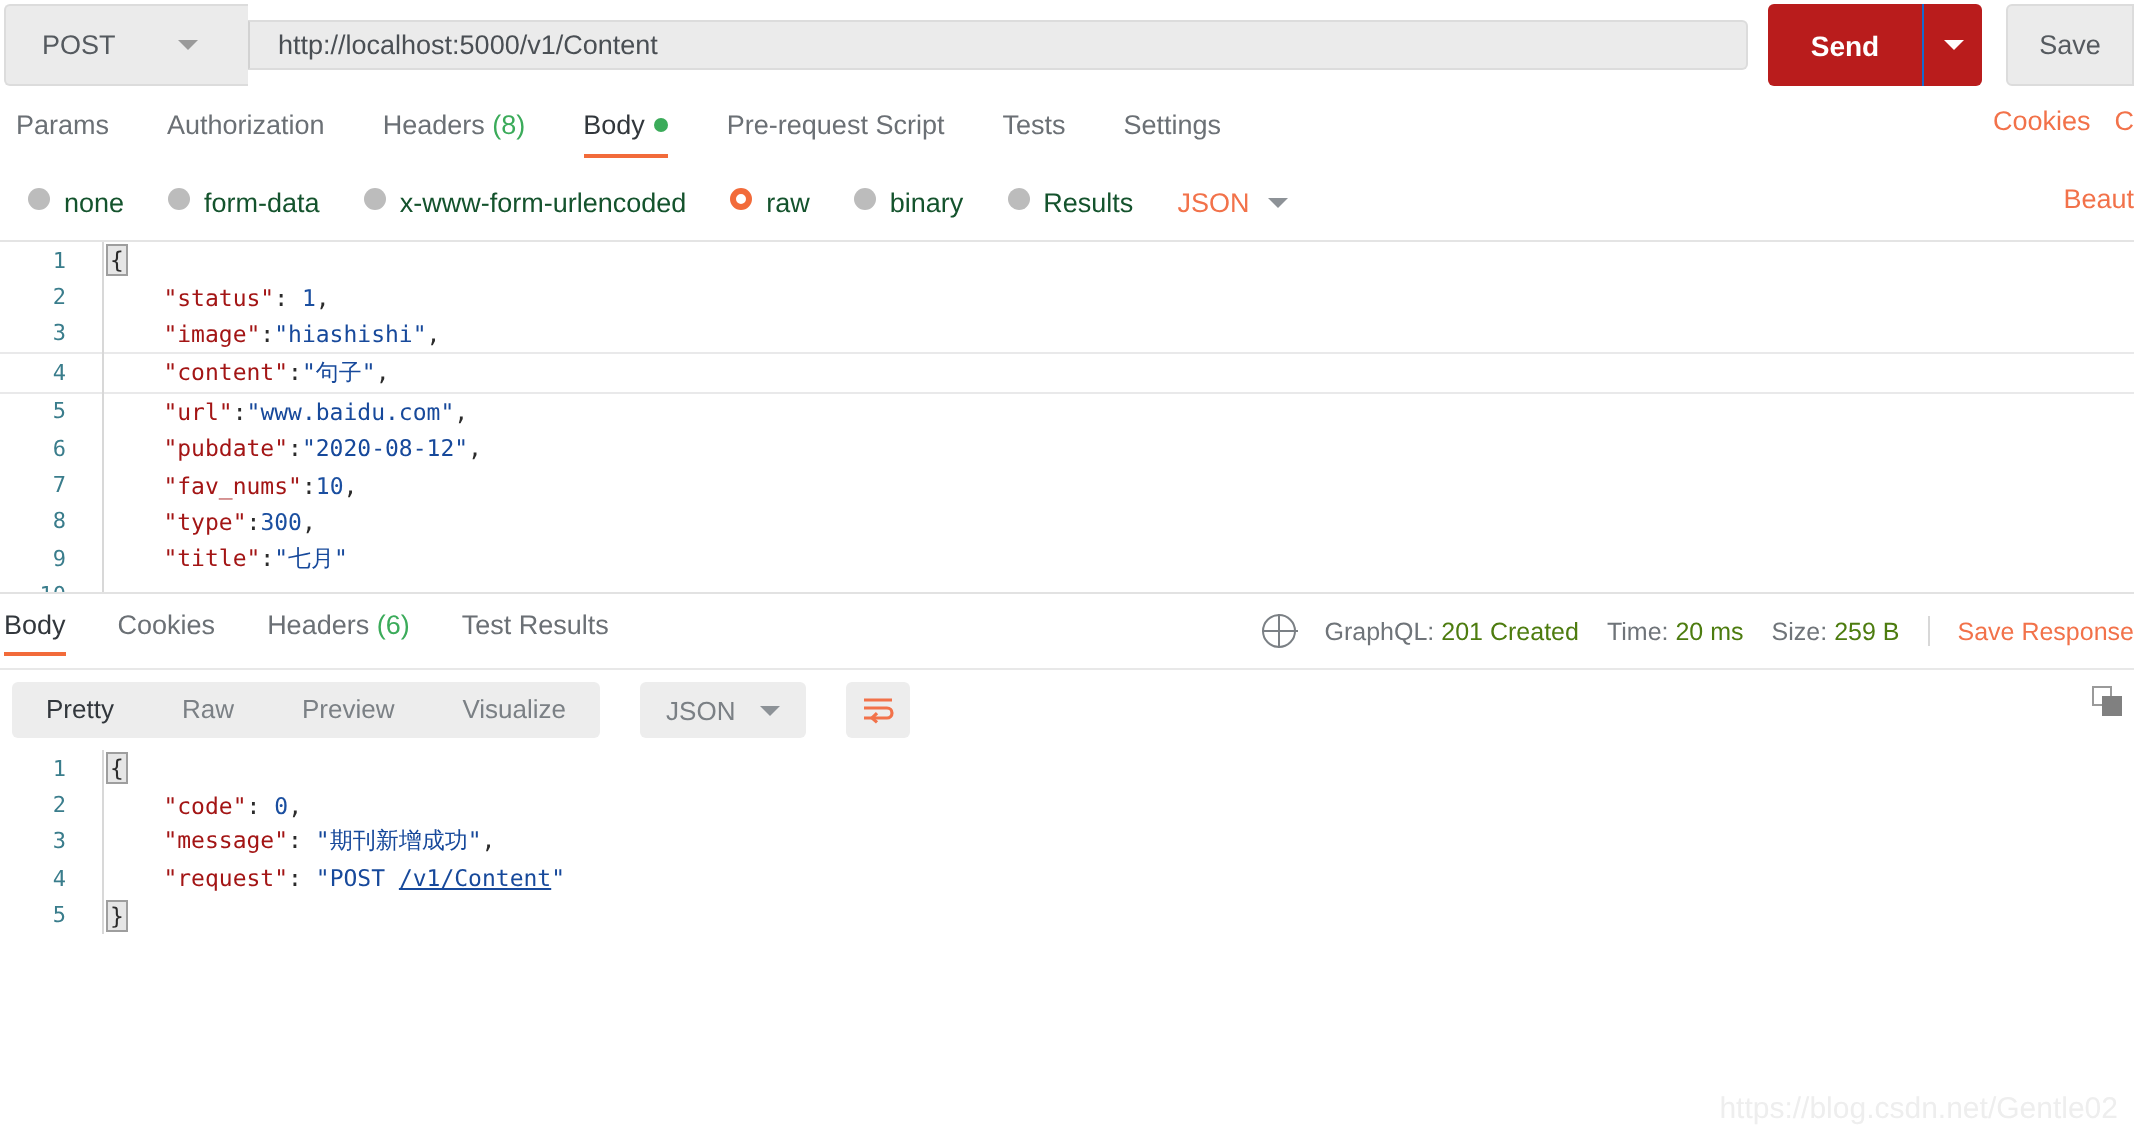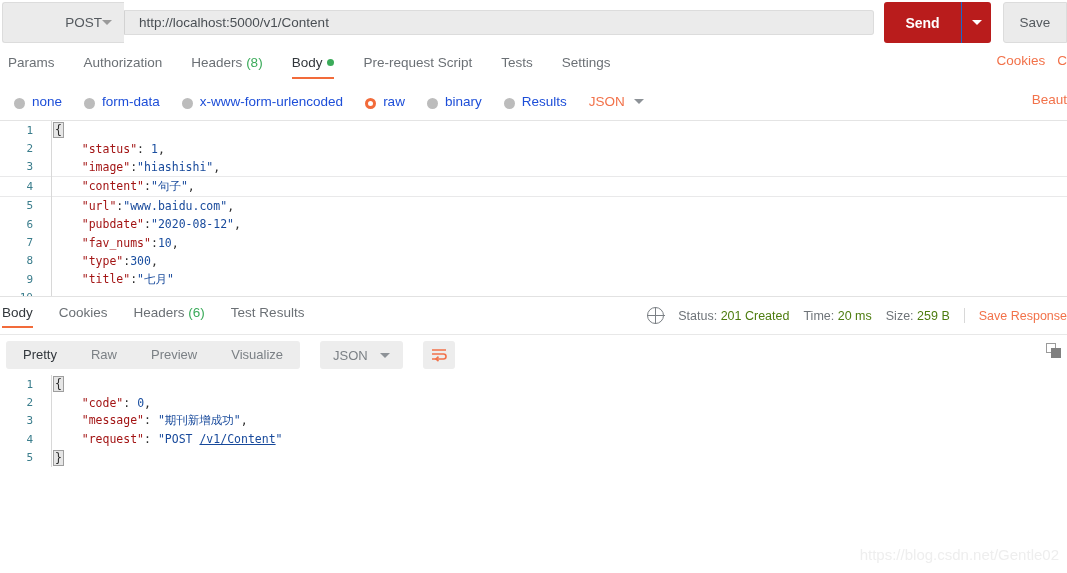--- a/index.html
+++ b/index.html
@@ -28,25 +28,26 @@
   .method-select {
     width: 122px;
     height: 41px;
     margin-left: 2px;
     background: #ebebeb;
     border: 1px solid #dcdcdc;
     border-right: none;
     border-radius: 3px 0 0 3px;
     display: flex;
     align-items: center;
-    justify-content: flex-end;
+    justify-content: flex-start;
     padding: 0 12px 0 18px;
     box-sizing: border-box;
     font-size: 13.5px;
     color: #555a5f;
+    gap: 31px;
   }
   .caret {
     width: 0; height: 0;
     border-left: 5px solid transparent;
     border-right: 5px solid transparent;
     border-top: 5px solid #9a9a9a;
     display: inline-block;
   }
   .url-input {
     flex: 1;
@@ -156,24 +157,24 @@
   
   .bodytype-row {
     position: relative;
     height: 37px;
     display: flex;
     align-items: center;
     border-bottom: 1px solid #e4e4e4;
   }
   .radio-item {
     display: flex;
-    align-items: flex-end;
+    align-items: flex-start;
     margin-right: 22px;
     font-size: 13.5px;
-    color: #1d4ed8;
+    color: #14532d;
     white-space: nowrap;
   }
   .radio-item:first-child { margin-left: 14px; }
   .dot {
     width: 11px; height: 11px;
     border-radius: 50%;
     background: #bcbcbc;
     margin-right: 7px;
     flex: none;
   }
@@ -501,21 +502,21 @@
   <div class="gsep"></div>
 </div>
 
 <div class="resp-tabs">
   <div class="tab active"><span>Body</span></div>
   <div class="tab"><span>Cookies</span></div>
   <div class="tab"><span>Headers</span> <span class="cnt">(6)</span></div>
   <div class="tab"><span>Test Results</span></div>
   <div class="resp-meta">
     <span class="globe"></span>
-    <span><span>Status:</span> <span class="val">201 Created</span></span>
+    <span><span>GraphQL:</span> <span class="val">201 Created</span></span>
     <span><span>Time:</span> <span class="val">20 ms</span></span>
     <span><span>Size:</span> <span class="val">259 B</span></span>
     <span class="vdiv"></span>
     <span class="save-resp">Save Response</span>
   </div>
 </div>
 
 <div class="resp-toolbar">
   <div class="seg">
     <div class="on">Pretty</div>

